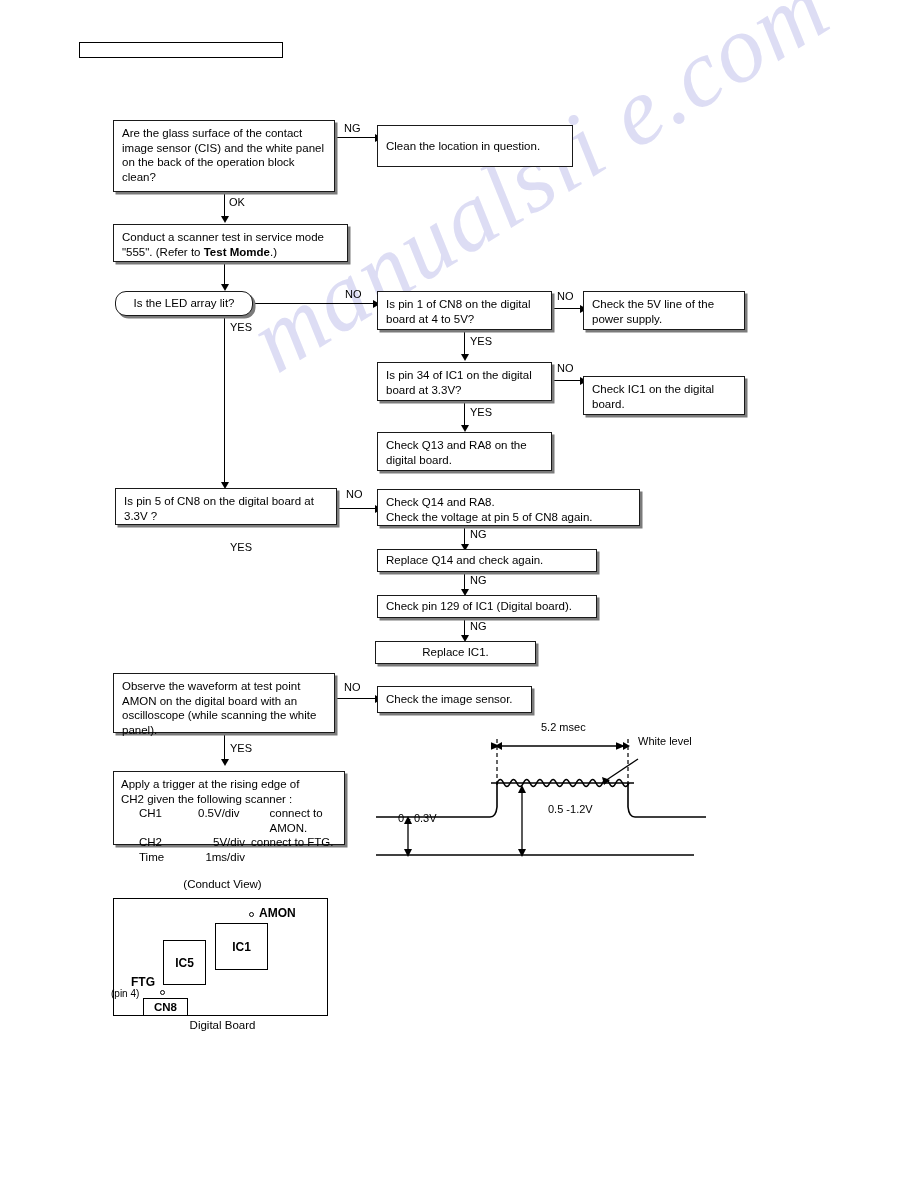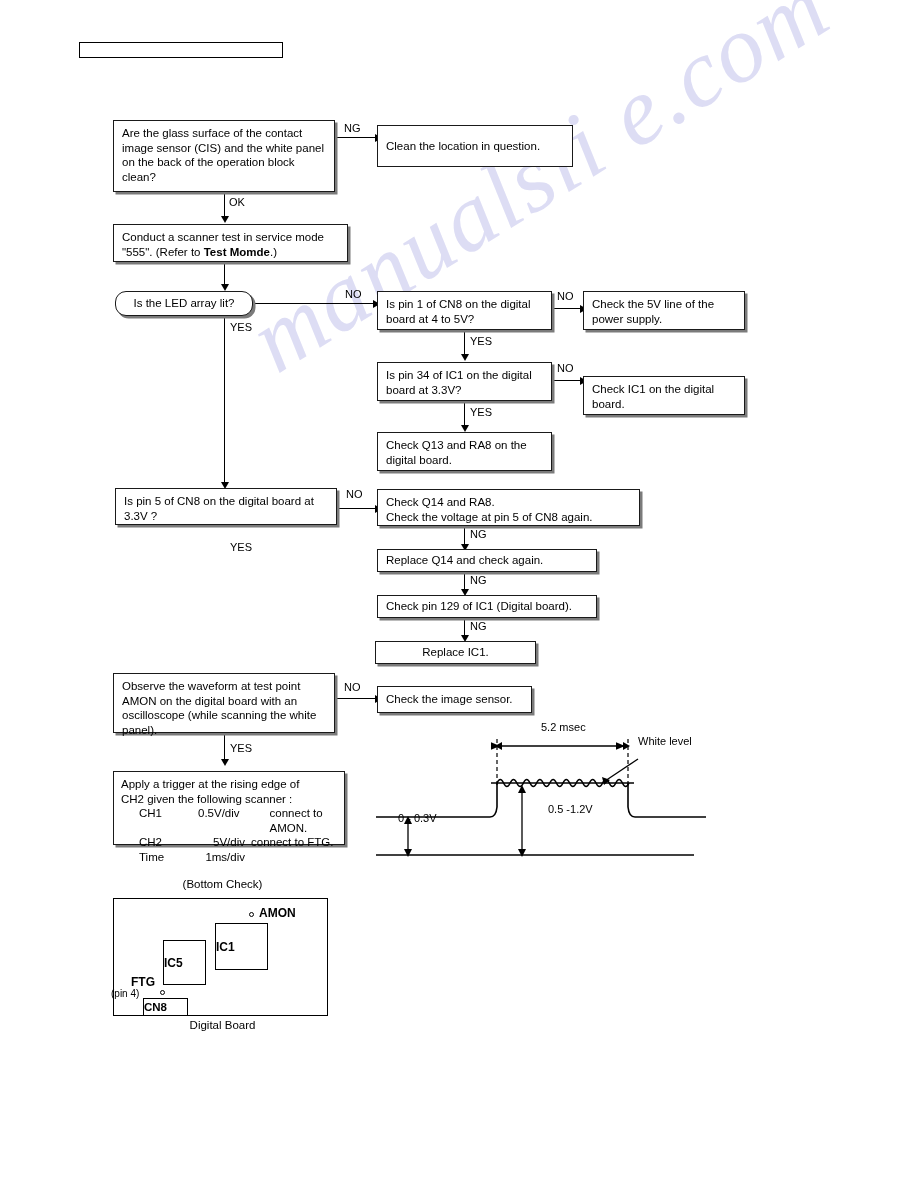--- a/index.html
+++ b/index.html
@@ -53,21 +53,21 @@
 
   
   .wave{position:absolute;left:376px;top:715px;width:330px;height:150px;z-index:3;}
 
   
   .board-wrap{position:absolute;left:110px;top:878px;width:225px;height:155px;z-index:3;}
   .board-caption{position:absolute;width:100%;text-align:center;font-size:11.5px;color:#000;}
   .board-outline{position:absolute;left:3px;top:20px;width:215px;height:118px;
                  border:1.8px solid #000;background:#fff;box-sizing:border-box;}
   .chip{position:absolute;border:1.8px solid #000;background:#fff;box-sizing:border-box;
-        display:flex;align-items:center;justify-content:flex-start;
+        display:flex;align-items:center;justify-content:center;
         font-size:12px;font-weight:bold;color:#000;}
   .pin-dot{position:absolute;width:5px;height:5px;border:1.2px solid #000;border-radius:50%;
            background:#fff;box-sizing:border-box;}
   .blbl{position:absolute;font-size:11.5px;color:#000;white-space:nowrap;}
   .blbl.bold{font-weight:bold;font-size:12px;}
 </style>
 </head>
 <body>
 
 <div class="page">
@@ -263,21 +263,21 @@
     <path d="M142,78 L146,70 L150,78 z" fill="#000"></path>
     <path d="M142,134 L146,142 L150,134 z" fill="#000"></path>
   </svg>
 
   <div class="elbl" style="left:541px;top:721px;">5.2 msec</div>
   <div class="elbl" style="left:638px;top:735px;">White level</div>
   <div class="elbl" style="left:398px;top:812px;">0 - 0.3V</div>
   <div class="elbl" style="left:548px;top:803px;">0.5 -1.2V</div>
 
   <div class="board-wrap">
-    <div class="board-caption" style="top:0;">(Bottom Check)</div>
+    <div class="board-caption" style="top:0;">(Conduct View)</div>
 
     <div class="board-outline"></div>
 
     <div class="chip" style="left:105px;top:45px;width:53px;height:47px;">
       <span>IC1</span>
     </div>
 
     <div class="chip" style="left:53px;top:62px;width:43px;height:45px;">
       <span>IC5</span>
     </div>

